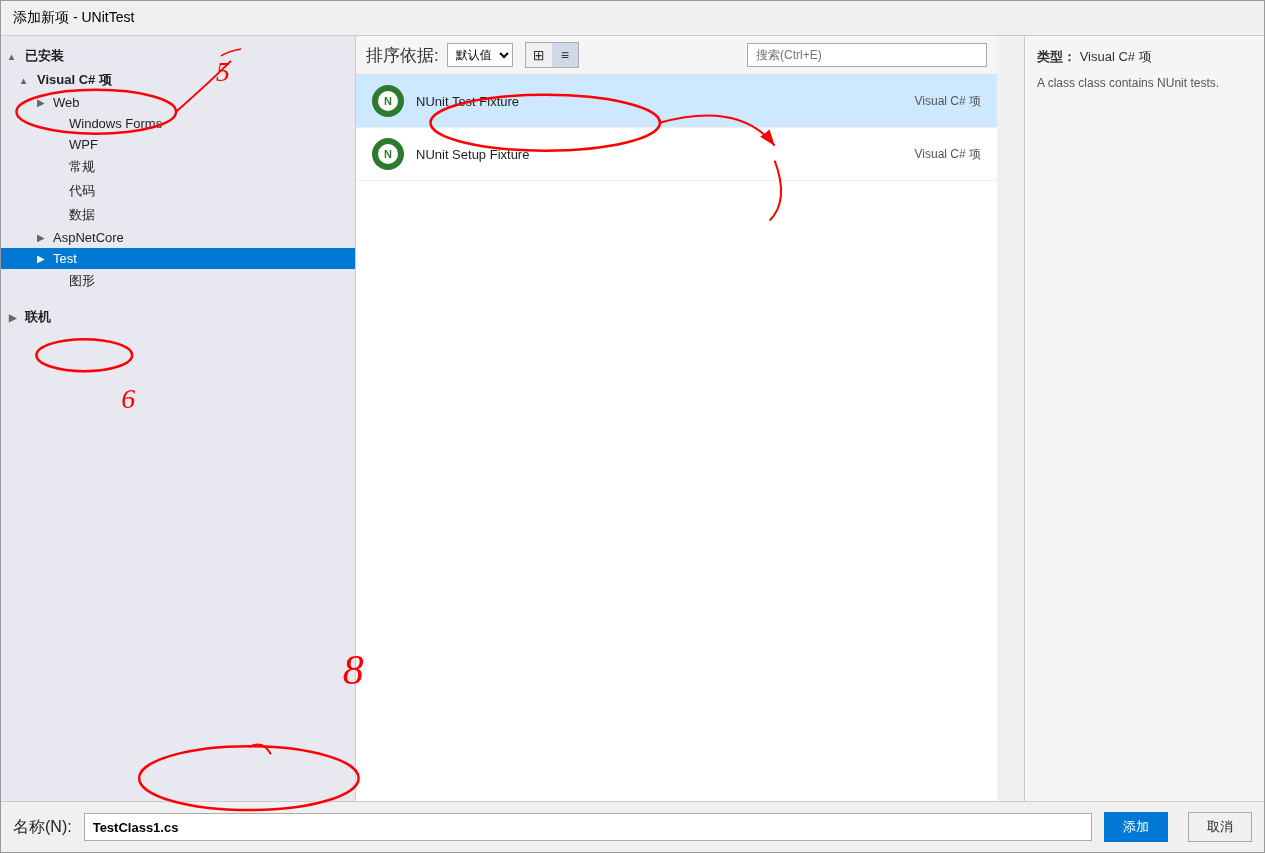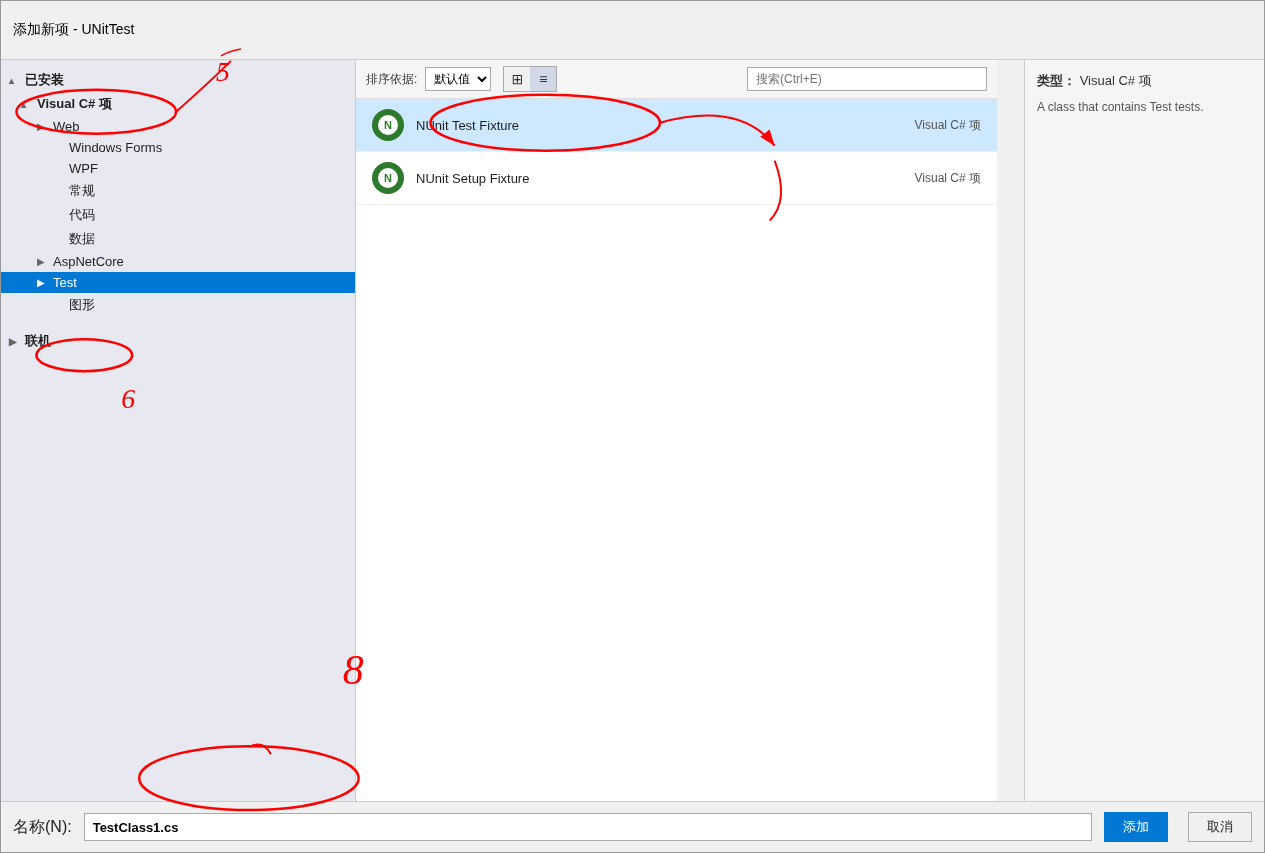--- a/index.html
+++ b/index.html
@@ -16,21 +16,21 @@
       width: 1265px;
       height: 853px;
       background: #f0f0f0;
       border: 1px solid #999;
       display: flex;
       flex-direction: column;
     }
 
     .title-bar {
       background: #f0f0f0;
-      padding: 20px 12px;
+      padding: 8px 12px;
       font-size: 14px;
       color: #000;
       border-bottom: 1px solid #ccc;
     }
 
     .main-area {
       display: flex;
       flex: 1;
       overflow: hidden;
     }
@@ -93,21 +93,21 @@
       display: flex;
       align-items: center;
       padding: 6px 10px;
       background: #f5f5f5;
       border-bottom: 1px solid #ddd;
       gap: 8px;
     }
 
     .toolbar-label {
       color: #333;
-      font-size: 12px;
+      font-size: 17px;
       white-space: nowrap;
     }
 
     .sort-dropdown {
       display: flex;
       align-items: flex-end;
       border: 1px solid #aaa;
       background: white;
       height: 24px;
     }
@@ -409,21 +409,21 @@
         </div>
 
       </div>
     </div>
 
     <div class="right-panel">
       <div class="right-panel-type">
         <span class="label">类型：</span>
         <span>Visual C# 项</span>
       </div>
-      <div class="right-panel-desc">A class that contains Test tests.</div>
+      <div class="right-panel-desc">A class class contains NUnit tests.</div>
     </div>
   </div>
 
   <div class="bottom-area">
     <span class="name-label">名称(N):</span>
     <input class="name-input" type="text" value="TestClass1.cs" style="">
     <div class="bottom-buttons">
       <button class="btn primary">添加</button>
       <button class="btn">取消</button>
     </div>

